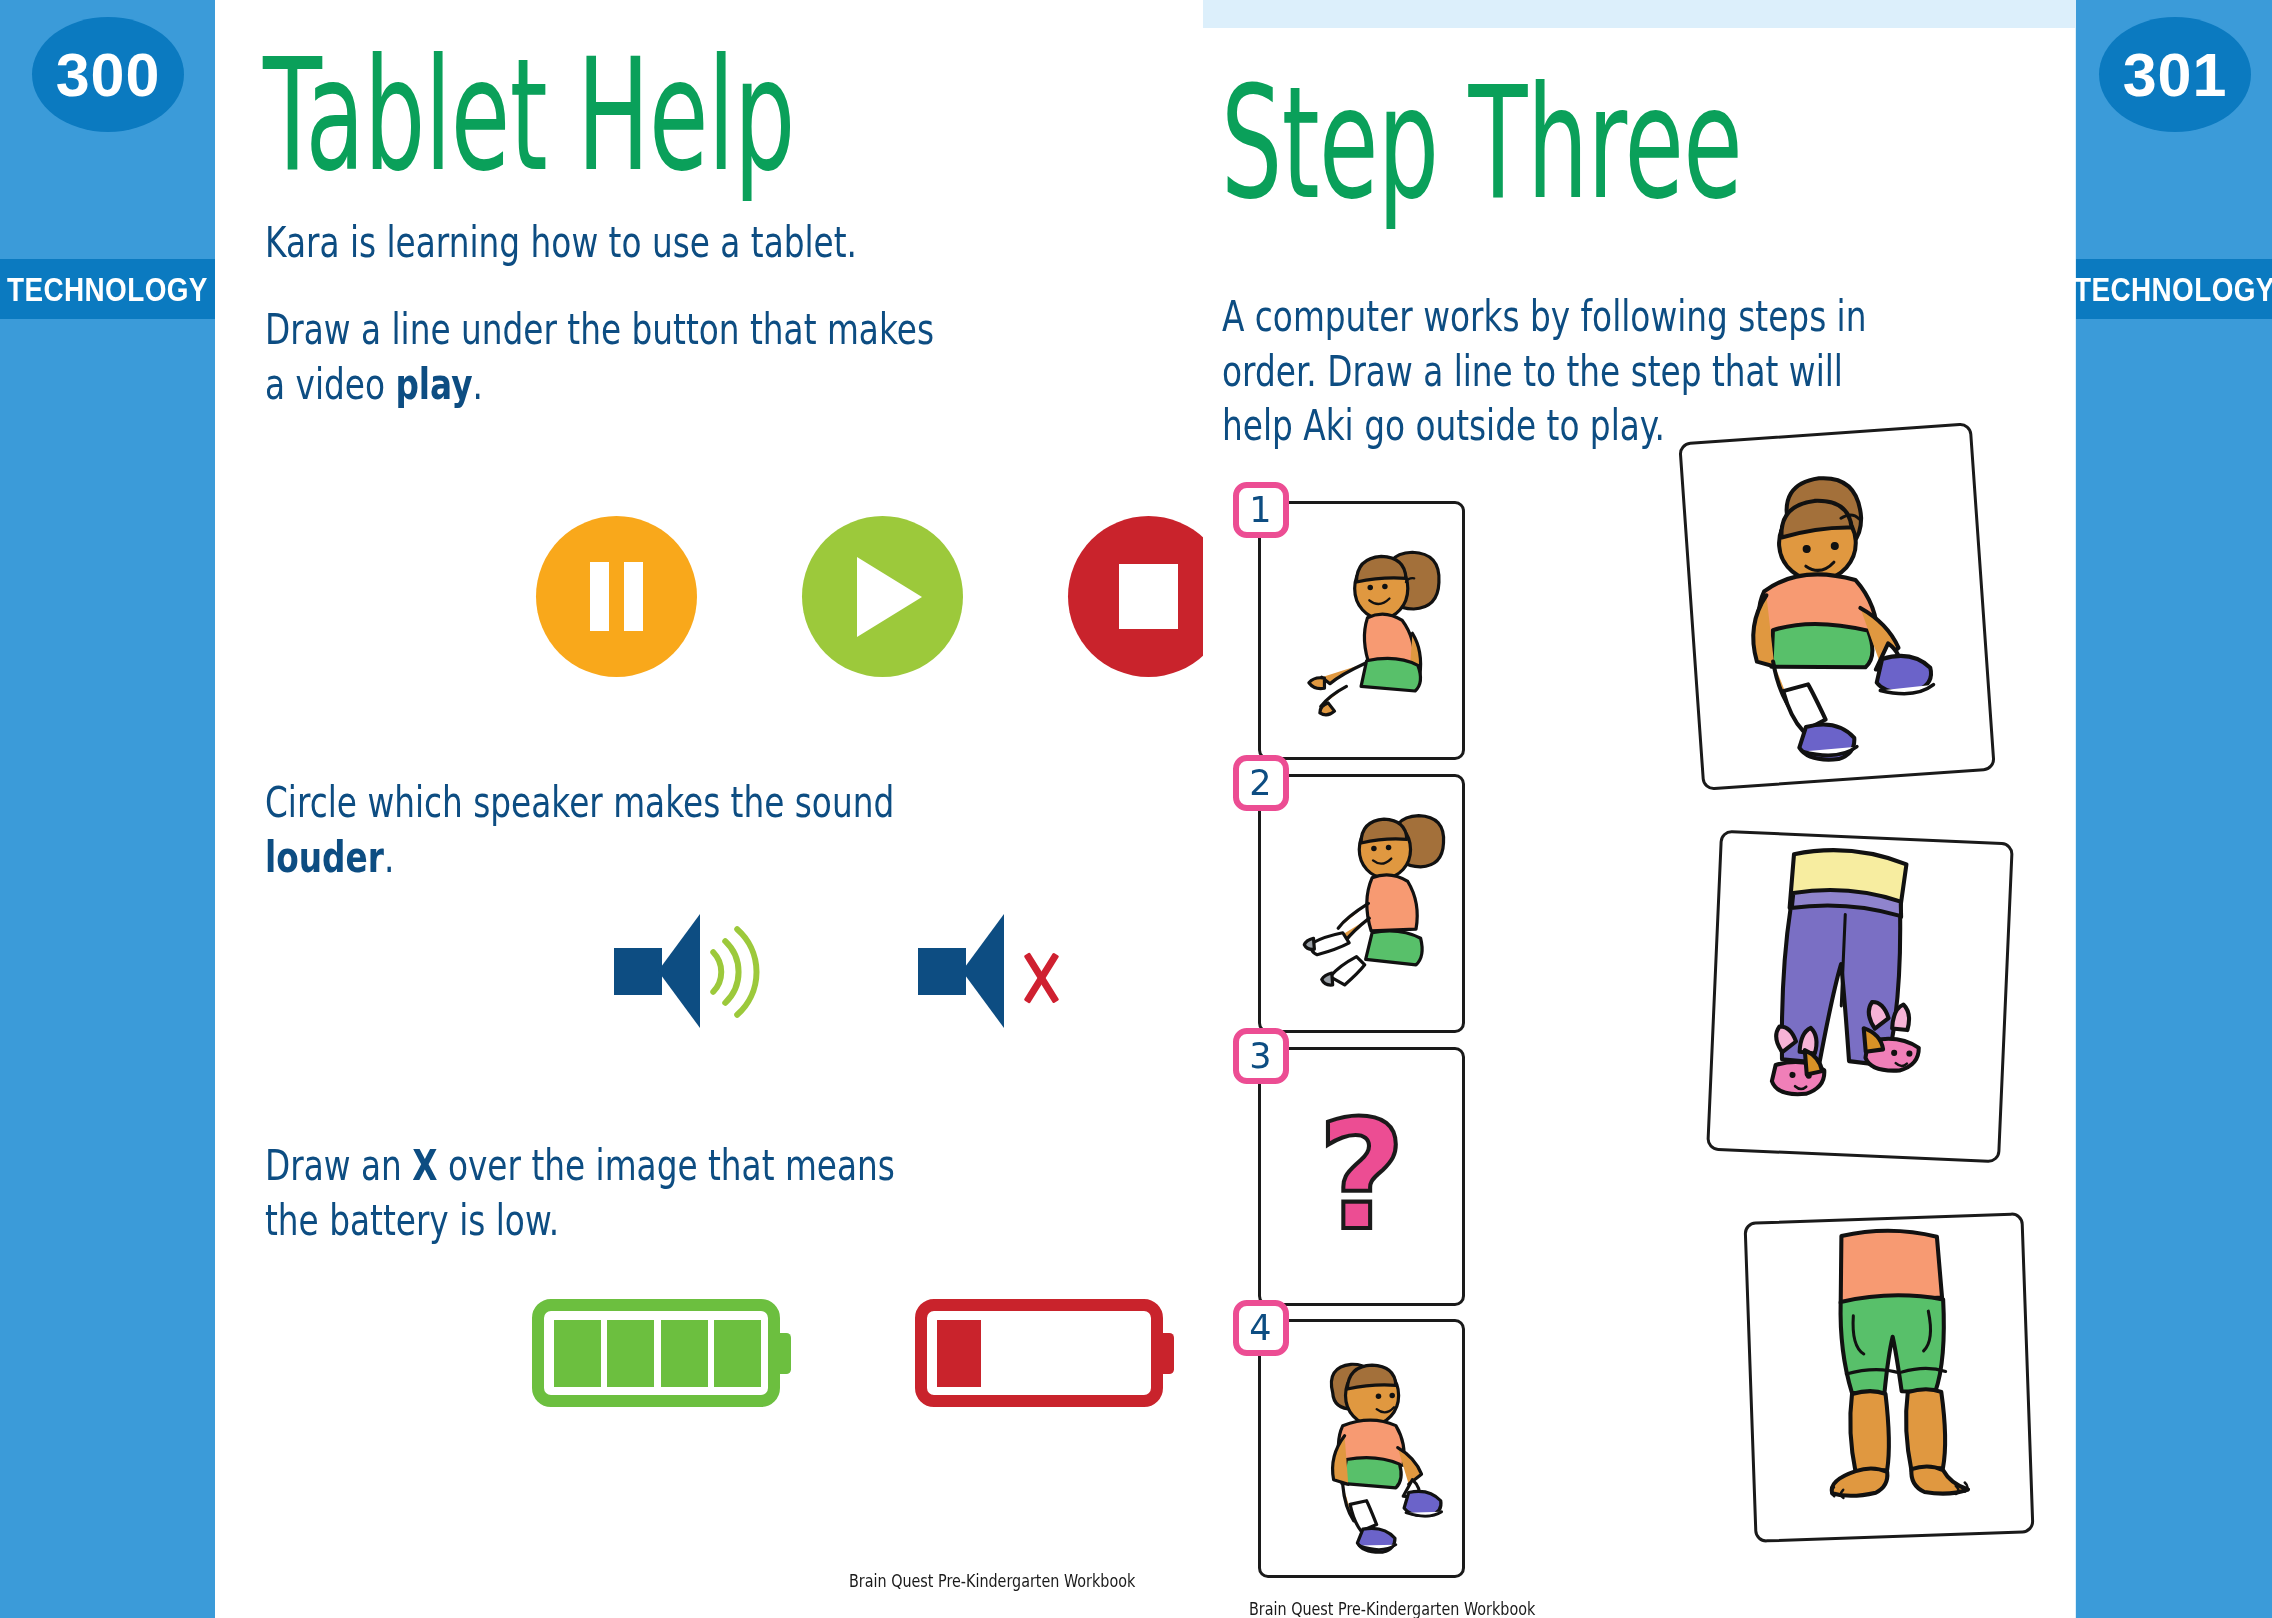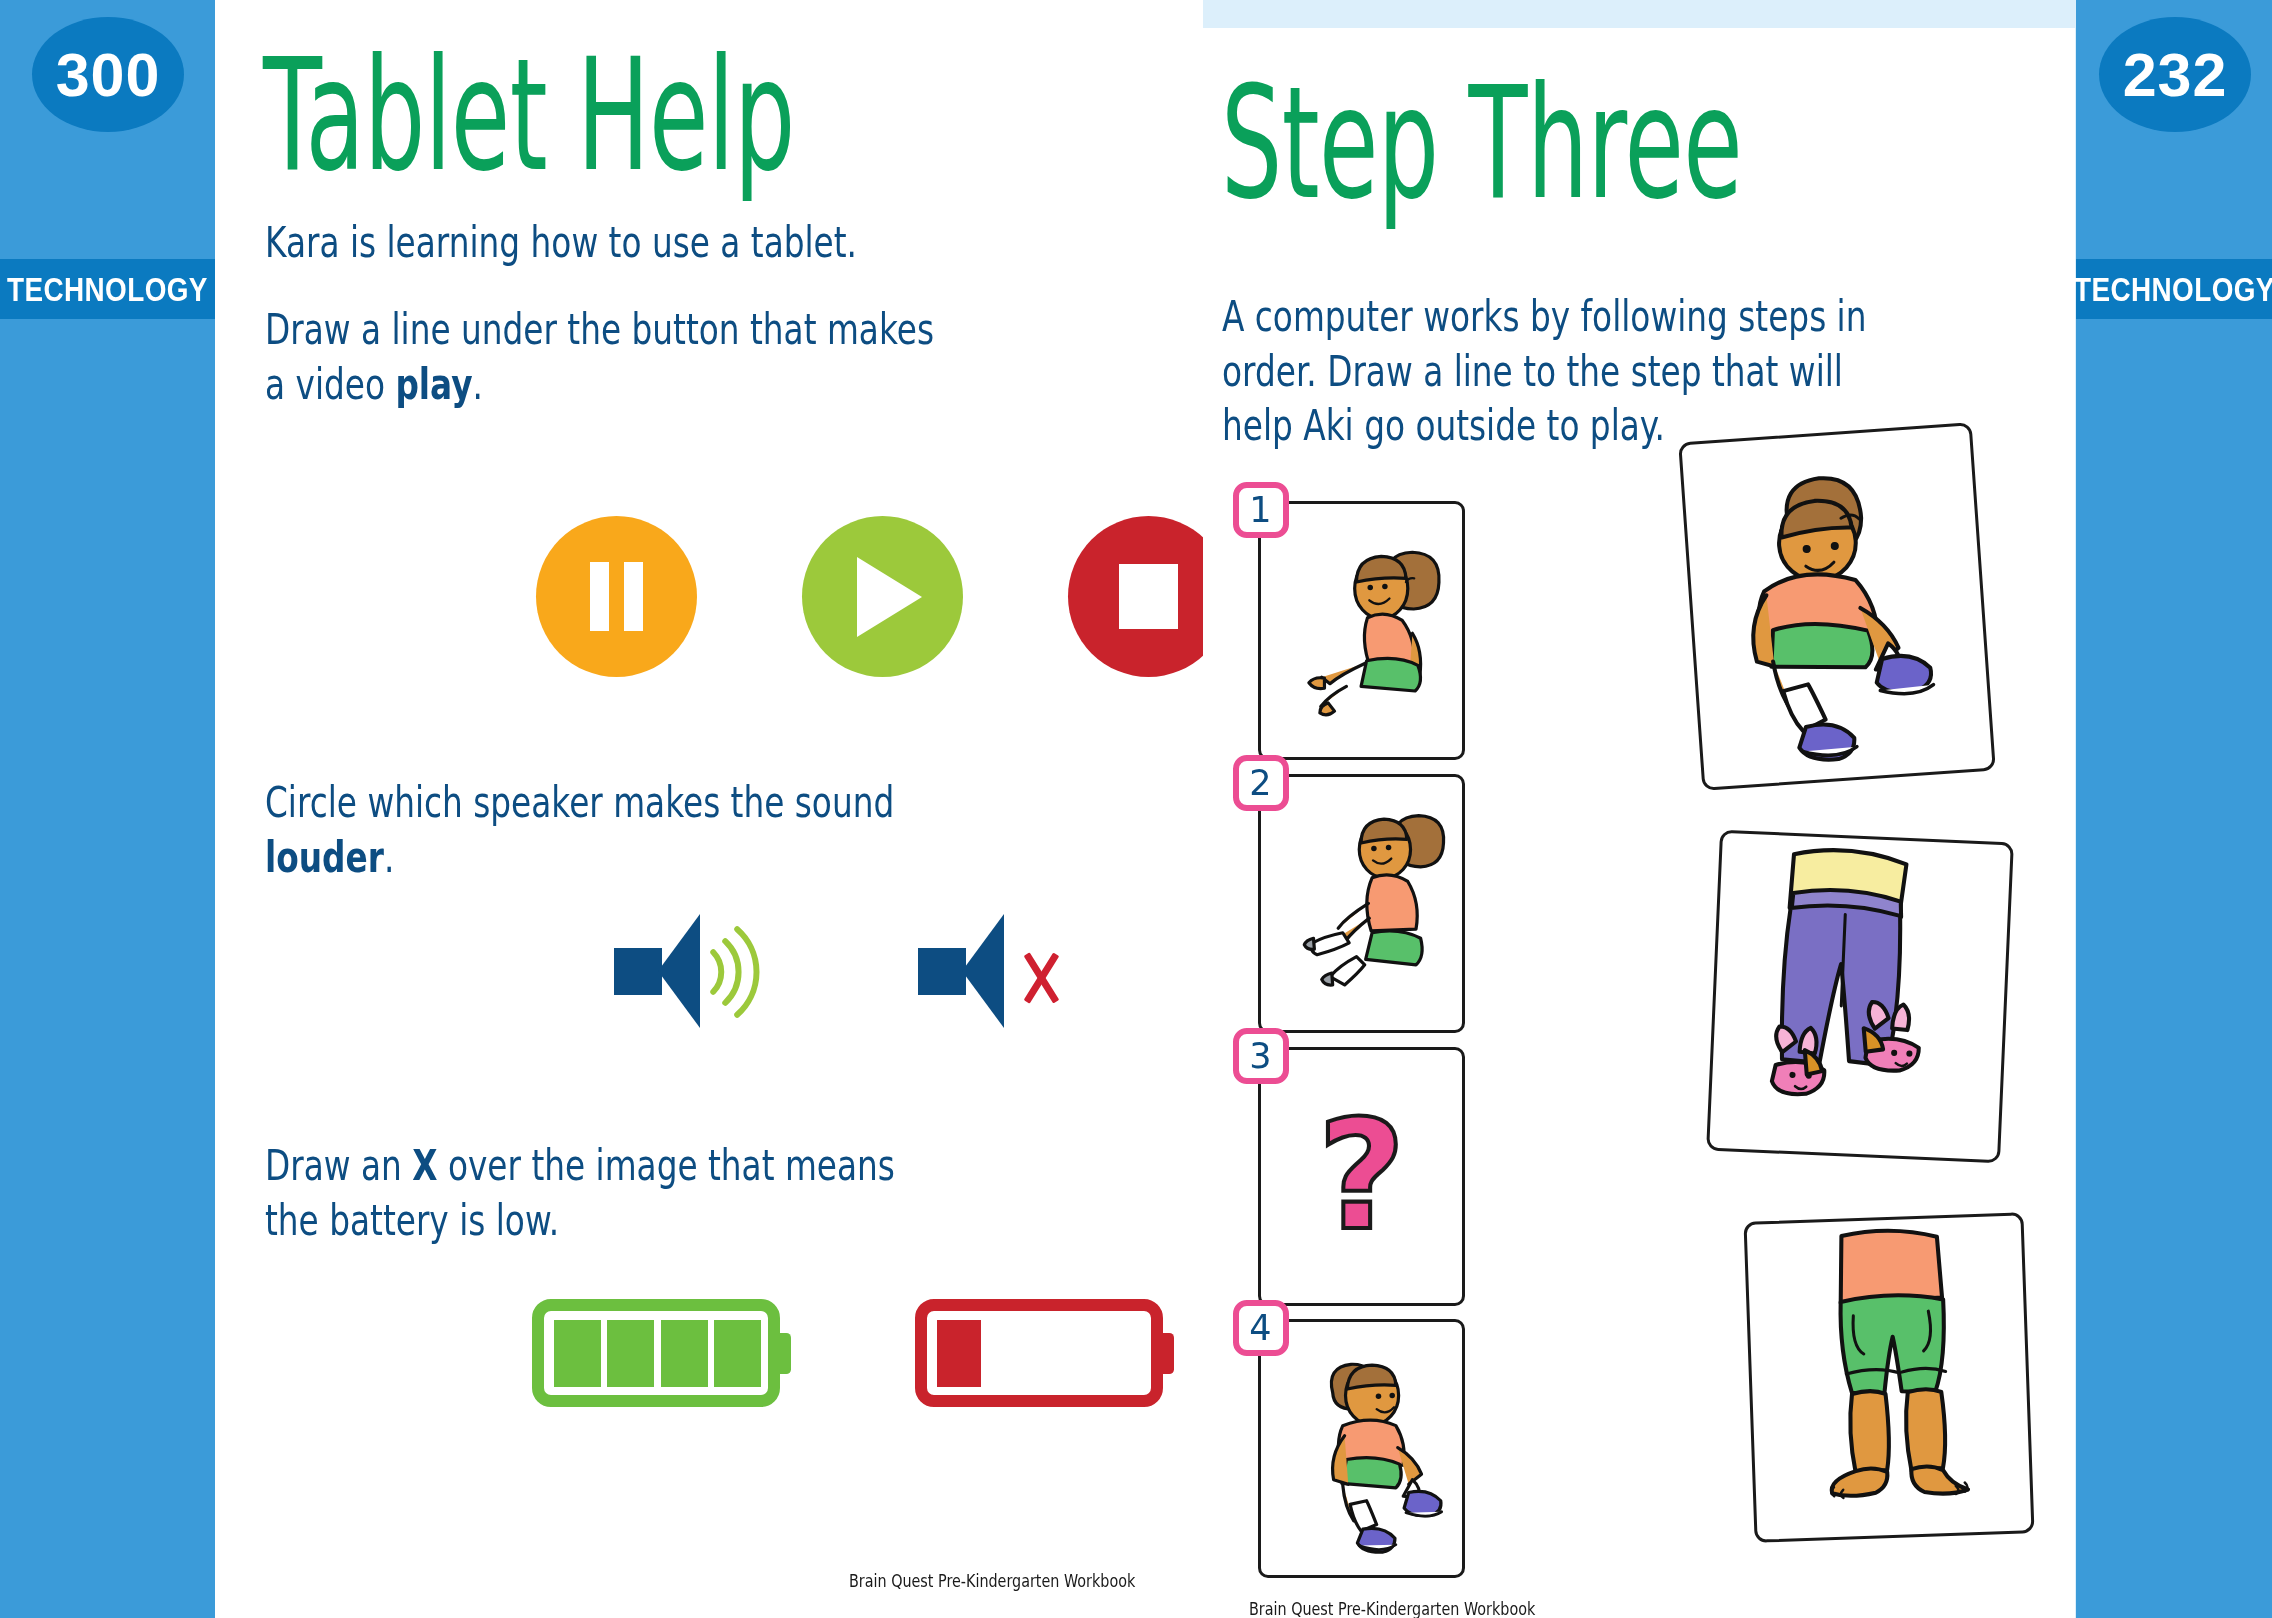--- a/index.html
+++ b/index.html
@@ -213,21 +213,21 @@
     <div class="page-badge badge-left">
       <span>300</span>
     </div>
     <div class="subject-bar bar-left">
       <span>TECHNOLOGY</span>
     </div>
   </div>
 
   <div class="rail rail-right">
     <div class="page-badge badge-right">
-      <span>232</span>
+      <span>301</span>
     </div>
     <div class="subject-bar bar-right">
       <span>TECHNOLOGY</span>
     </div>
   </div>
 
   <div class="page page-left">
 
     <div class="title title-left">Tablet Help</div>
 

